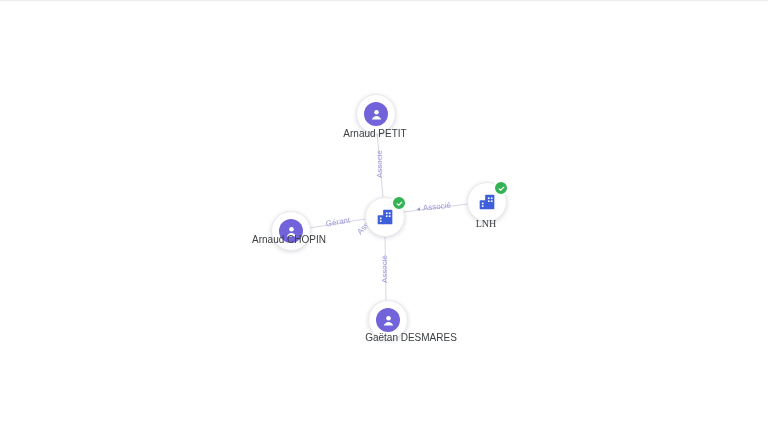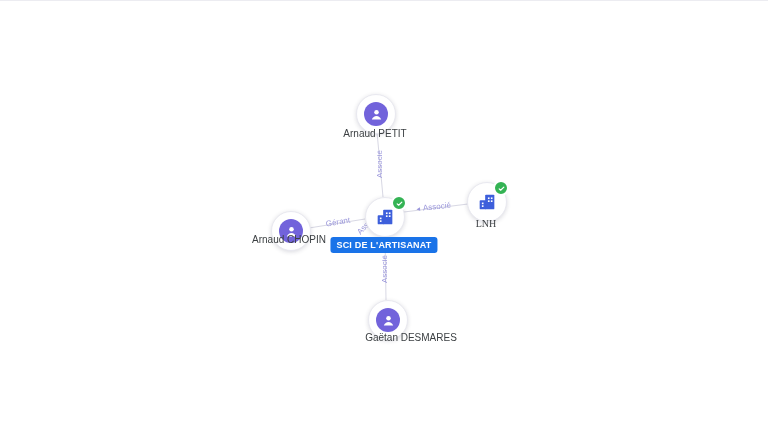--- a/index.html
+++ b/index.html
@@ -169,21 +169,20 @@
         <rect x="6.4" y="12.6" width="1.8" height="1.8" fill="#fff"></rect>
           <rect x="6.4" y="15.6" width="1.8" height="1.8" fill="#fff"></rect>
       </svg>
     </span>
     <span class="check-badge">
       <svg viewBox="0 0 24 24">
           <path d="M4 13l5 5L20 7" stroke="#fff" stroke-width="4" fill="none" stroke-linecap="round" stroke-linejoin="round"></path>
         </svg>
     </span>
   </div>
-  <div class="center-pill" id="label-center">SCI DE L'ARTISANAT</div>
 
   <div class="node" id="node-chopin">
     <span class="person-avatar">
       <svg viewBox="0 0 24 24">
           <circle cx="12" cy="8.5" r="3.6" fill="#fff"></circle>
           <path d="M4.5 20c1.5-4 4.2-5.8 7.5-5.8s6 1.8 7.5 5.8z" fill="#fff"></path>
         </svg>
     </span>
   </div>
   <div class="node-label" id="label-chopin">Arnaud CHOPIN</div>

